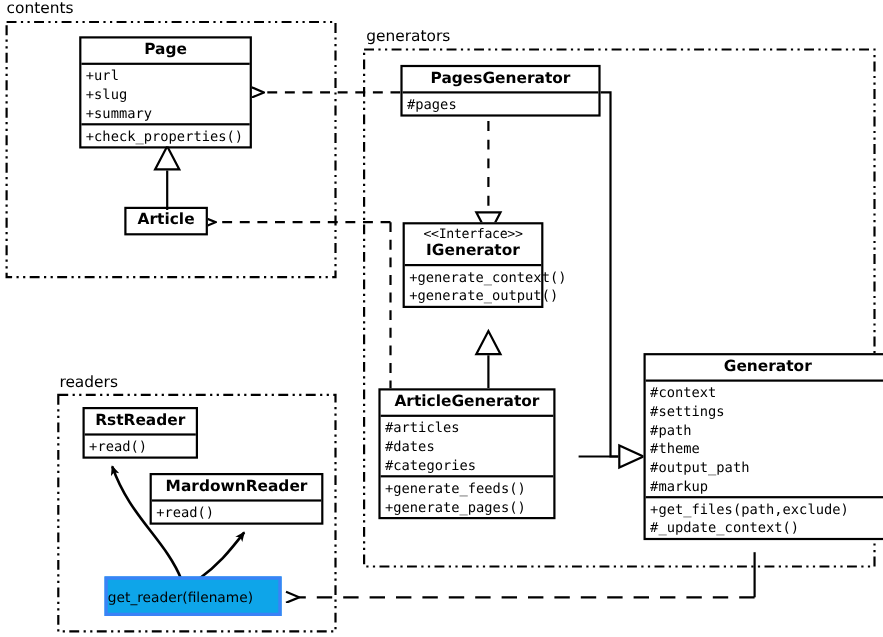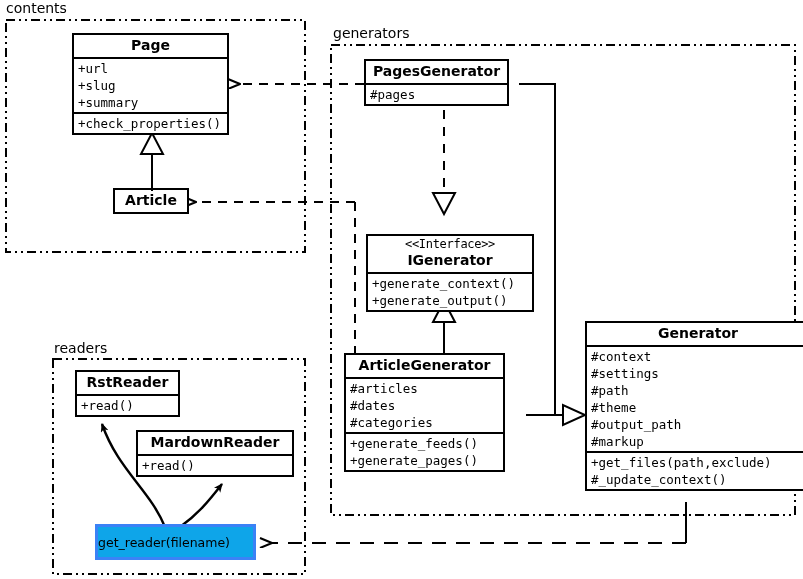--- a/index.html
+++ b/index.html
@@ -167,28 +167,28 @@
 
   <div class="uml-class" style="left:113px; top:188px; width:76px;">
     <div class="uml-name">Article</div>
   </div>
 
   <svg style="position:absolute; left:130px; top:133px; width:45px; height:58px; z-index:6;" viewBox="0 0 45 58">
     <path d="M 22,58 L 22,22" stroke="#000" stroke-width="2" fill="none"></path>
     <path d="M 11,21 L 33,21 L 22,0 Z" fill="#ffffff" stroke="#000" stroke-width="2" stroke-linejoin="miter"></path>
   </svg>
 
-  <div class="uml-class" style="left:364px; top:59px; width:145px;">
+  <div class="uml-class" style="left:364px; top:59px; width:182px;">
     <div class="uml-name">PagesGenerator</div>
     <div class="uml-compartment">
       <div class="uml-row">#pages</div>
     </div>
   </div>
 
-  <div class="uml-class" style="left:366px; top:234px; width:168px;">
+  <div class="uml-class" style="left:366px; top:202px; width:128px;">
     <div class="uml-name">
       <span class="uml-stereotype">&lt;&lt;Interface&gt;&gt;</span>
       <span>IGenerator</span>
     </div>
     <div class="uml-compartment">
       <div class="uml-row">+generate_context()</div>
       <div class="uml-row">+generate_output()</div>
     </div>
   </div>
 

